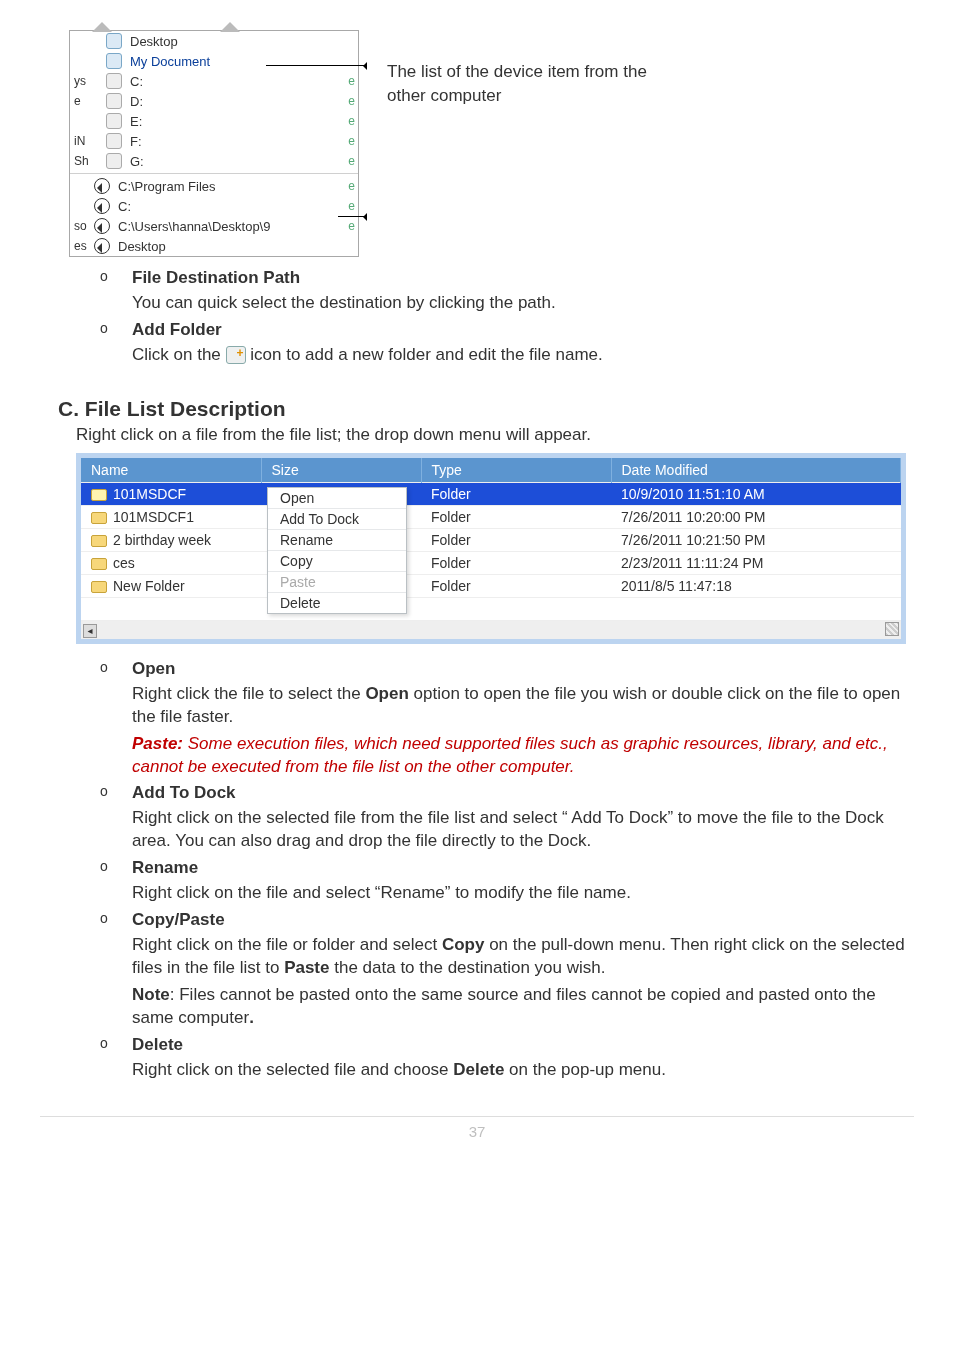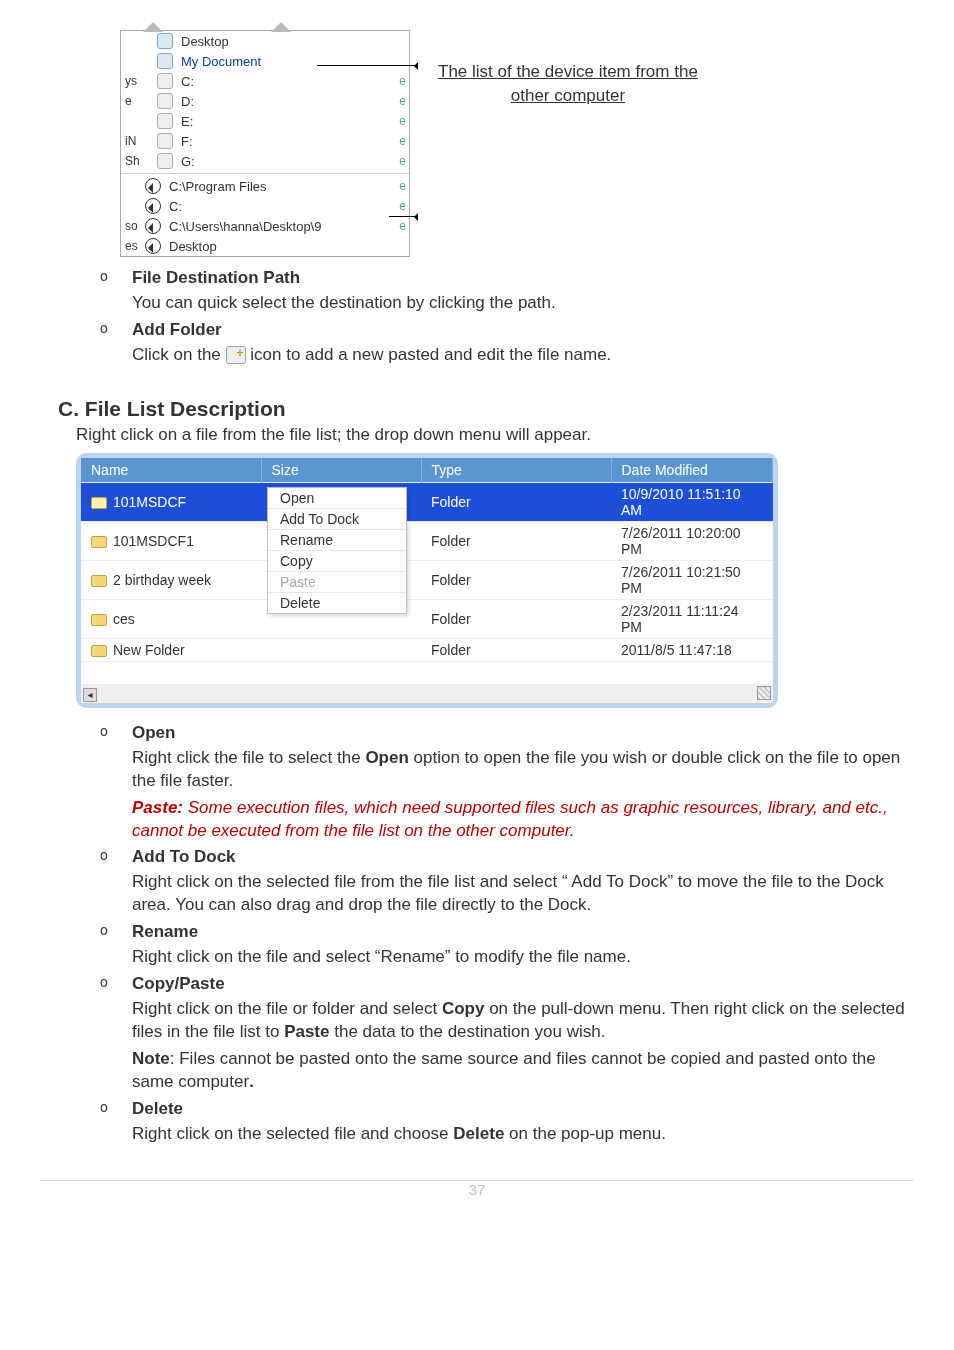--- a/index.html
+++ b/index.html
@@ -2,21 +2,21 @@
 <html><head>
 <meta charset="utf-8">
 <style>
   * { box-sizing: border-box; margin: 0; padding: 0; }
   html, body { width: 954px; font-family: "Century Gothic", "Trebuchet MS", Arial, sans-serif; background: #fff; color: #333; }
   .page { padding: 30px 40px 20px 40px; }
   .hdr { display: flex; justify-content: space-between; align-items: baseline; border-bottom: 3px solid #ccc; padding-bottom: 2px; margin-bottom: 24px; }
   .title { font-size: 30px; font-weight: bold; color: #bfbfbf; letter-spacing: 1px; }
   .subtitle { font-size: 18px; font-weight: bold; color: #bfbfbf; letter-spacing: 1px; }
 
-  .row-top { display: flex; gap: 28px; margin-left: 80px; text-align: center; }
+  .row-top { display: flex; gap: 28px; margin-left: 29px; }
 
   
   .combo { width: 290px; border: 1px solid #a8a8a8; font-family: "Segoe UI", Tahoma, sans-serif; font-size: 13px; background: #fff; position: relative; }
   .combo::before, .combo::after {
     content: ""; position: absolute; top: -9px; width: 0; height: 0;
     border-left: 10px solid transparent; border-right: 10px solid transparent; border-bottom: 10px solid #bbb;
   }
   .combo::before { left: 22px; }
   .combo::after { left: 150px; }
   .combo .rowi { display: flex; align-items: center; padding: 2px 4px 2px 24px; gap: 8px; position: relative; min-height: 20px; }
@@ -25,58 +25,58 @@
   .combo .rowi .ico.hist { background: #fff; border-color: #333; border-radius: 50%; position: relative; }
   .combo .rowi .ico.hist::after { content: ""; position: absolute; left: -3px; top: 4px; border: 5px solid transparent; border-right-color: #333; }
   .combo .rowi .letter { position: absolute; left: 4px; font-size: 12px; color: #333; }
   .combo .rowi.sel .txt { color: #0a3f9a; }
   .combo .rowi.indent { padding-left: 36px; }
   .combo .rlet { position: absolute; right: 3px; font-size: 12px; color: #5a7; }
   .divider { border-top: 1px solid #d0d0d0; margin: 2px 0; }
   .arrow-line { position: absolute; height: 1px; background: #000; }
   .arrow-line::after { content: ""; position: absolute; right: -1px; top: -3px; border: 4px solid transparent; border-right-color: #000; }
 
-  .side-notes { font-family: Arial, sans-serif; font-size: 17px; line-height: 1.4; text-decoration: underline; }
+  .side-notes { font-family: Arial, sans-serif; font-size: 17px; line-height: 1.4; }
   .side-notes .blk1 { margin-top: 30px; }
   .side-notes .blk2 { margin-top: 56px; }
 
   .content { margin-top: 10px; font-size: 17px; line-height: 1.35; }
   .bullet-row { display: flex; gap: 20px; margin: 4px 0 2px 60px; }
   .bullet-row .mark { font-size: 14px; width: 12px; }
   .bullet-row .txt { flex: 1; }
   .indent-text { margin-left: 92px; margin-bottom: 4px; }
 
   .add-icon { display: inline-block; width: 20px; height: 18px; background: #eef0f0; border: 1px solid #8aa; vertical-align: middle; position: relative; border-radius: 3px; }
   .add-icon::after { content: "+"; position: absolute; right: 1px; top: -2px; font-size: 12px; color: #e09000; font-weight: bold; }
 
   .section-head { margin: 30px 0 4px 18px; font-weight: bold; font-size: 21px; }
   .section-sub { margin: 0 0 8px 36px; font-size: 17px; }
 
   
-  .filelist-wrap { margin: 0 0 0 36px; width: 702px; border: 5px solid #bcd4f0; border-radius: 11px; font-family: "Segoe UI", Tahoma, sans-serif; font-size: 14px; }
+  .filelist-wrap { margin: 0 0 0 36px; width: 830px; border: 5px solid #bcd4f0; border-radius: 0; font-family: "Segoe UI", Tahoma, sans-serif; font-size: 14px; }
   .filelist { width: 100%; border-collapse: collapse; }
   .filelist th { background: #5b95cf; color: #fff; font-weight: normal; text-align: left; padding: 4px 10px; border-right: 1px solid #7fb0df; }
   .filelist td { padding: 3px 10px; border-top: 1px solid #eee; }
   .filelist tr.sel td { background: #1d4ed8; color: #fff; }
   .fold-ico { display: inline-block; width: 16px; height: 12px; background: #f7d77a; border: 1px solid #c8a33a; border-radius: 2px; margin-right: 6px; vertical-align: middle; }
   .fold-ico.sel { background: #fff3b0; }
   .contextmenu { position: absolute; background: #fff; border: 1px solid #bac0c4; width: 140px; box-shadow: 2px 2px 4px rgba(0,0,0,0.15); font-size: 14px; }
   .contextmenu .mi { padding: 2px 12px; border-bottom: 1px solid #e6e8ea; }
   .contextmenu .mi:last-child { border-bottom: none; }
   .contextmenu .mi.dis { color: #aaa; }
   .fl-rel { position: relative; }
   .scroll-row td { background: #efefef; padding: 0; height: 18px; }
   .scroll-thumb { display:inline-block; width: 14px; height: 14px; border: 1px solid #999; background: #ddd; margin: 1px 2px; font-size: 10px; text-align: center; line-height: 12px; }
   .scroll-right { float: right; }
   .hatch { background: repeating-linear-gradient(45deg,#ccc,#ccc 2px,#eee 2px,#eee 4px); }
 
   .note-red { color: #c00000; font-style: italic; }
   .note-em { font-style: italic; }
   b { font-weight: bold; }
-  .footer { text-align: center; color: #bfbfbf; font-size: 15px; border-top: 1px solid #ddd; margin-top: 34px; padding-top: 0; }
+  .footer { text-align: center; color: #bfbfbf; font-size: 15px; border-top: 1px solid #ddd; margin-top: 34px; padding-top: 6px; }
 </style>
 </head>
 <body>
 
 <div class="page">
 
 
   <div class="row-top">
 
     <div class="combo" style="position:relative;">
@@ -159,21 +159,21 @@
     </div>
     <div class="indent-text">You can quick select the destination by clicking the path.</div>
 
     <div class="bullet-row">
       <span class="mark">o</span>
       <span class="txt"><b>Add Folder</b></span>
     </div>
     <div class="indent-text">
       <span>Click on the </span>
       <span class="add-icon"></span>
-      <span> icon to add a new pasted and edit the file name.</span>
+      <span> icon to add a new folder and edit the file name.</span>
     </div>
   </div>
 
   <div class="section-head">C.  File List Description</div>
   <div class="section-sub">Right click on a file from the file list; the drop down menu will appear.</div>
 
   <div class="filelist-wrap fl-rel">
     <table class="filelist">
       <thead>
         <tr>

